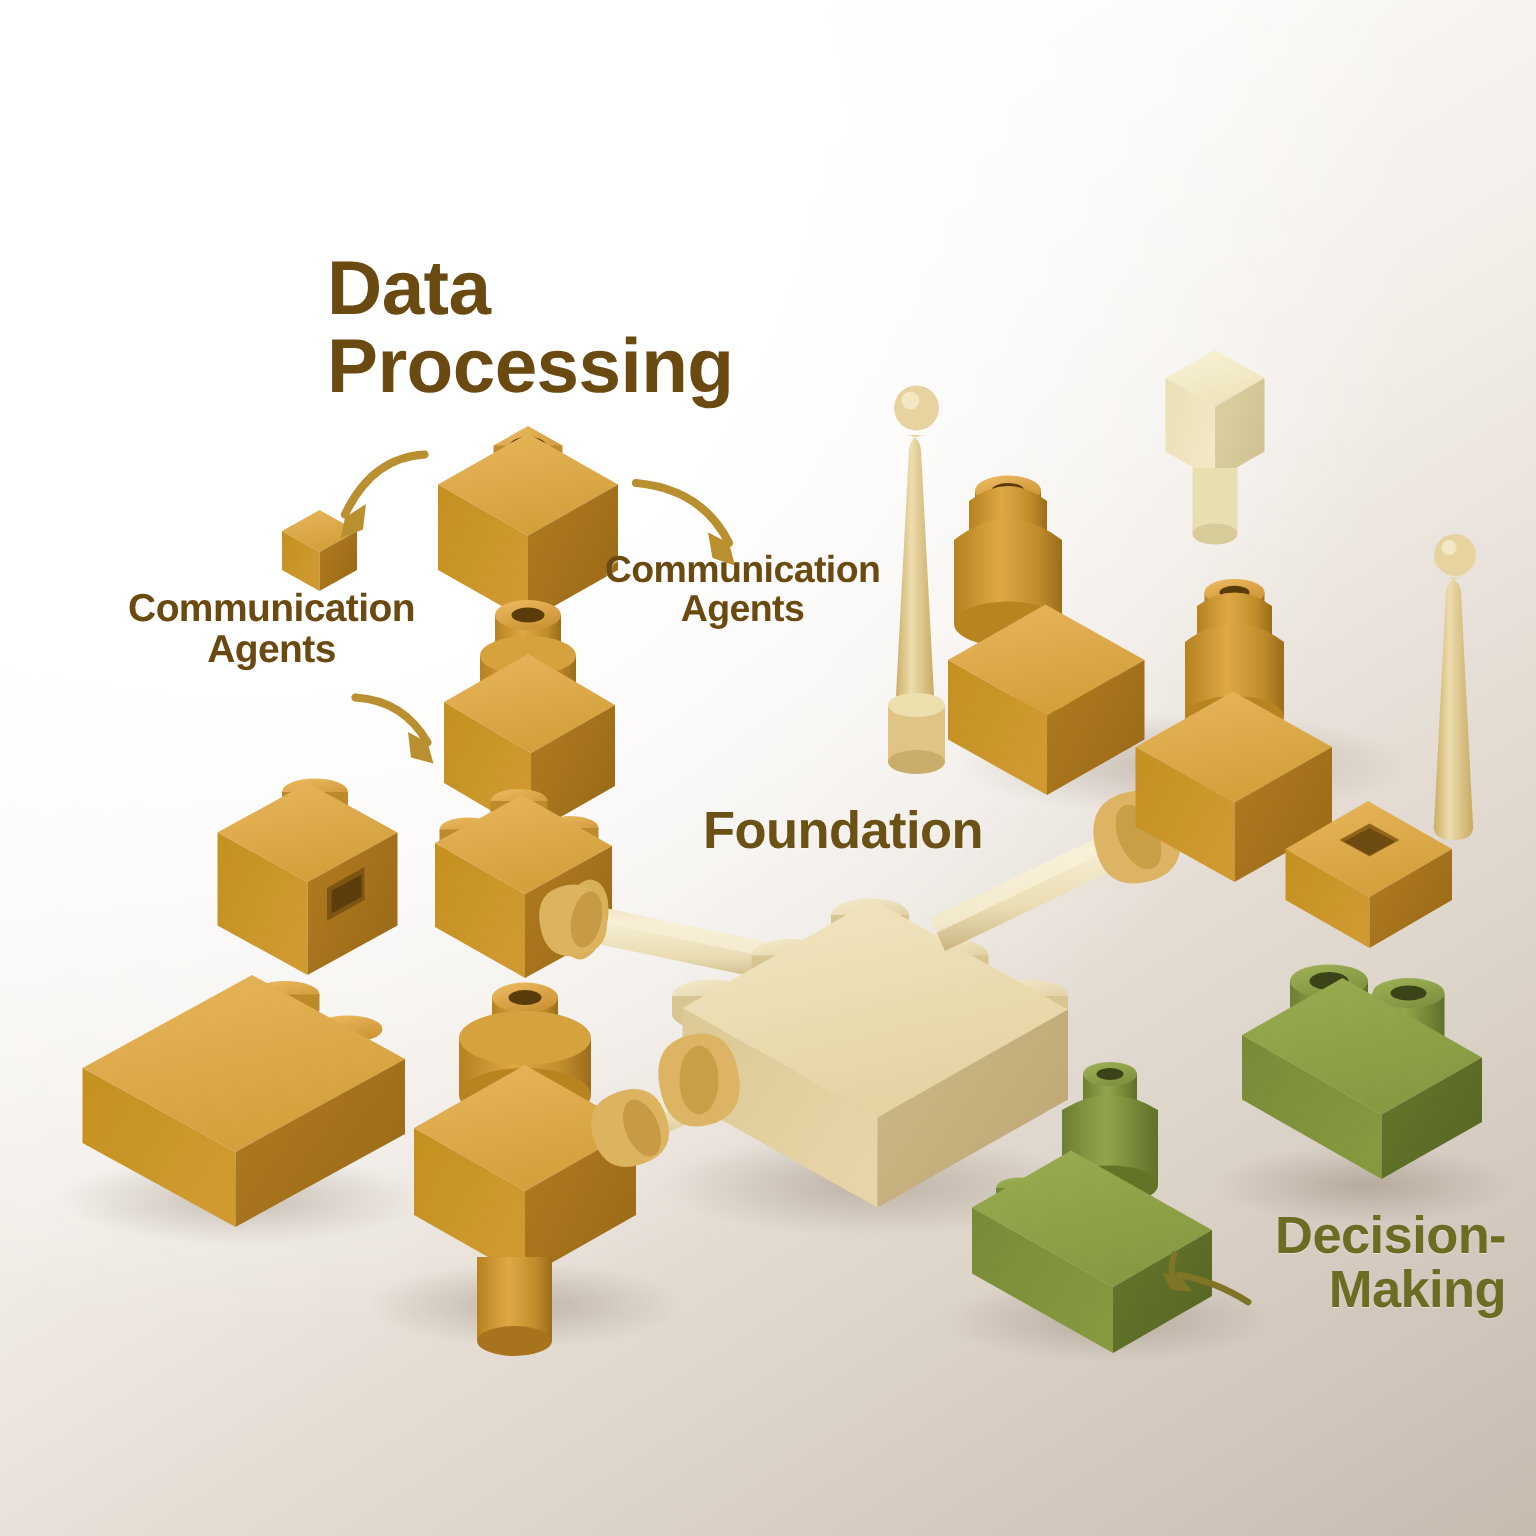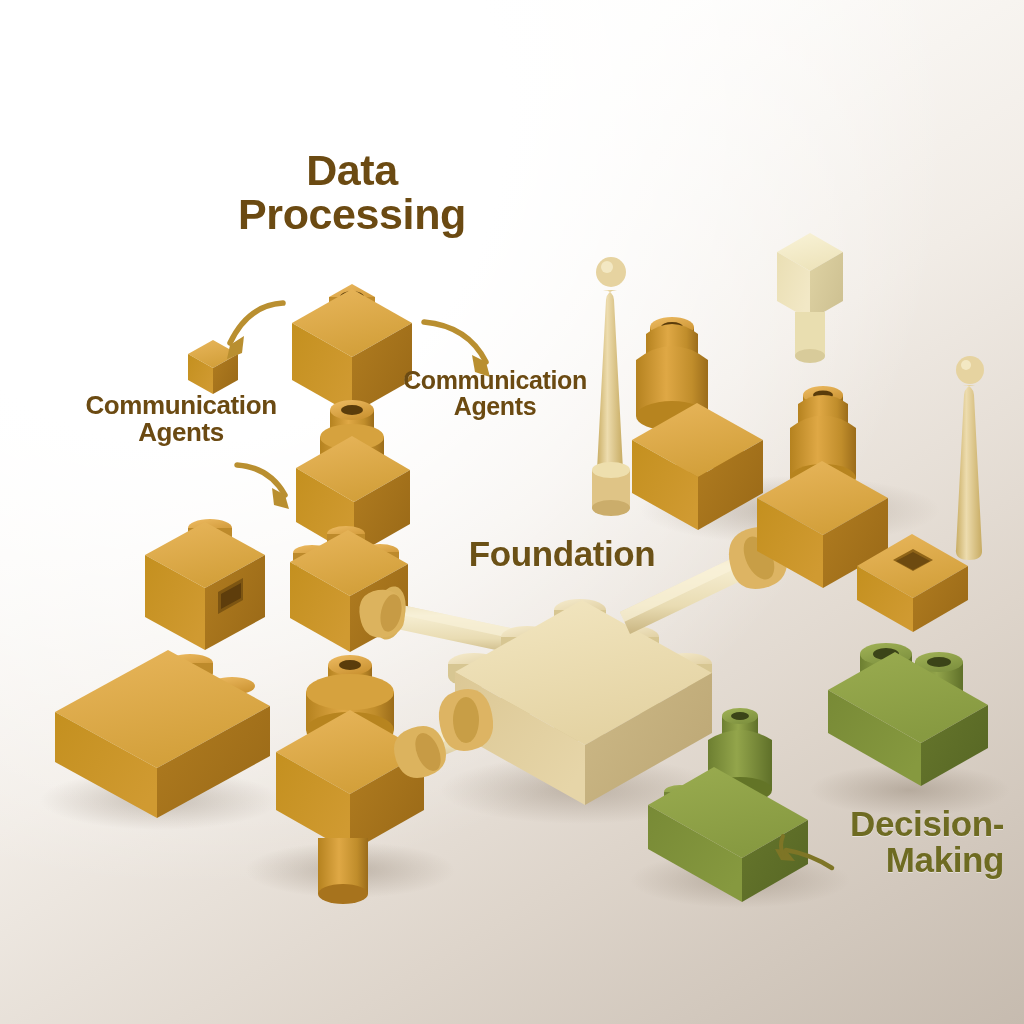--- a/index.html
+++ b/index.html
@@ -19,22 +19,22 @@
   
   .lbl{
     position:absolute;
     font-weight:bold;
     line-height:1.02;
     white-space:pre-line;
     letter-spacing:-0.4px;
     text-shadow:0 1px 0 rgba(255,255,255,.45);
   }
   #lbl-data{
-    left:218px;top:149px;width:268px;
-    text-align:center;font-size:43px;color:#6b4a12;
+    left:218px;top:166px;width:268px;
+    text-align:left;font-size:51px;color:#6b4a12;
   }
   #lbl-comm-left{
     left:56px;top:392px;width:250px;
     text-align:center;font-size:26px;color:#6b4a12;
   }
   #lbl-comm-right{
     left:384px;top:368px;width:222px;
     text-align:center;font-size:25px;color:#6b4a12;
   }
   #lbl-foundation{

